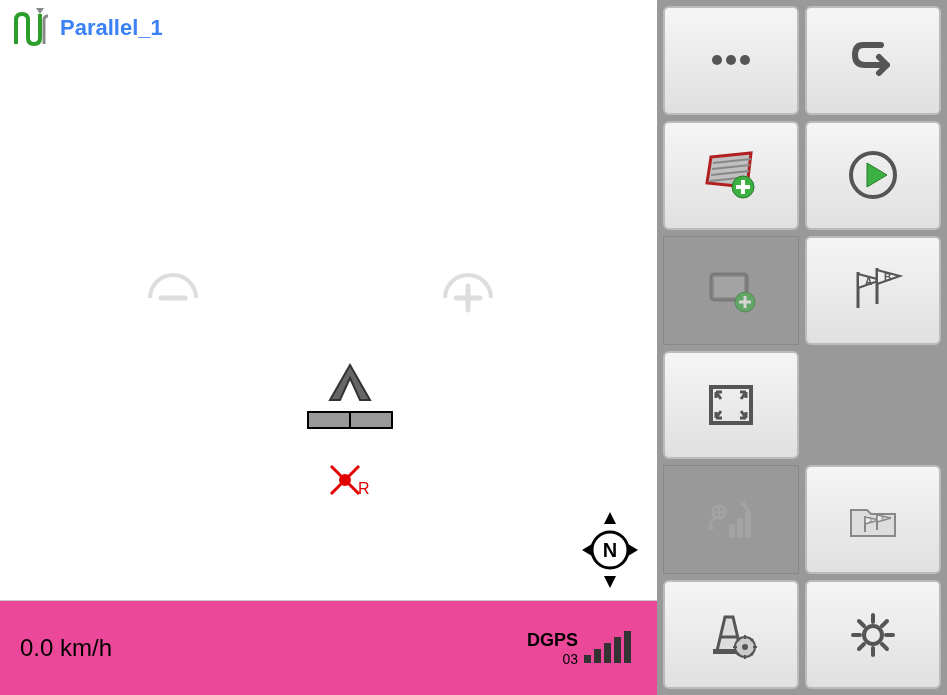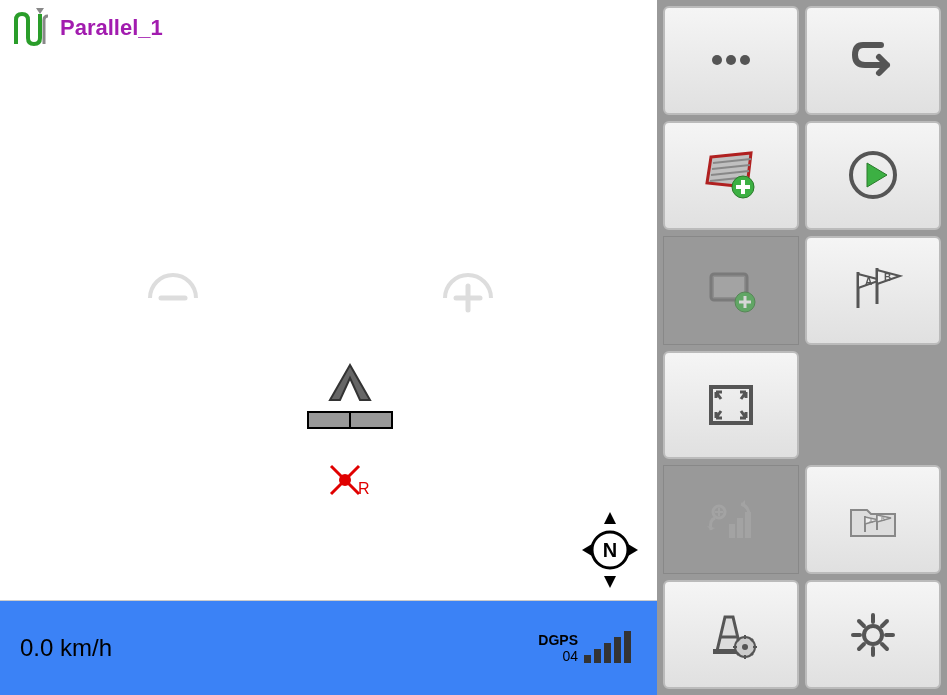--- a/index.html
+++ b/index.html
@@ -24,21 +24,21 @@
       display: flex;
       align-items: center;
       gap: 10px;
     }
     .track-icon {
       width: 40px; height: 40px;
     }
     .title {
       font-size: 22px;
       font-weight: bold;
-      color: #a21caf;
+      color: #3b82f6;
     }
     .zoom-btn {
       position: absolute;
       width: 56px; height: 56px;
       border-radius: 50%;
       display: flex;
       align-items: center;
       justify-content: center;
     }
     .zoom-out { left: 145px; top: 270px; }
@@ -63,21 +63,21 @@
     .compass {
       position: absolute;
       left: 580px; top: 510px;
       width: 60px; height: 80px;
     }
     .status-bar {
       position: absolute;
       left: 0; bottom: 0;
       width: 657px;
       height: 95px;
-      background: #3b82f6;
+      background: #ec4899;
       border-top: 1px solid #ccc;
       display: flex;
       align-items: center;
       padding: 0 20px;
     }
     .status-left {
       flex: 1;
       display: flex;
       flex-direction: column;
       gap: 8px;
@@ -89,21 +89,21 @@
     .status-right {
       display: flex;
       align-items: center;
       gap: 4px;
     }
     .dgps-block {
       display: flex;
       flex-direction: column;
       align-items: flex-end;
     }
-    .dgps-label { font-size: 14px; font-weight: bold; color: #000; }
+    .dgps-label { font-size: 18px; font-weight: bold; color: #000; }
     .dgps-num { font-size: 14px; color: #000; }
     .signal-bars svg { width: 55px; height: 38px; }
 
     .side-panel {
       position: absolute;
       right: 0; top: 0;
       width: 290px;
       height: 695px;
       background: #999;
       display: grid;
@@ -191,21 +191,21 @@
     </svg>
   </div>
 
   <div class="status-bar">
     <div class="status-left">
       <span class="speed">0.0 km/h</span>
     </div>
     <div class="status-right">
       <div class="dgps-block">
         <span class="dgps-label">DGPS</span>
-        <span class="dgps-num">04</span>
+        <span class="dgps-num">03</span>
       </div>
       <span class="signal-bars">
         <svg viewBox="0 0 55 38">
           <rect x="2" y="28" width="7" height="8" fill="#333"></rect>
           <rect x="12" y="22" width="7" height="14" fill="#333"></rect>
           <rect x="22" y="16" width="7" height="20" fill="#333"></rect>
           <rect x="32" y="10" width="7" height="26" fill="#333"></rect>
           <rect x="42" y="4" width="7" height="32" fill="#333"></rect>
         </svg>
       </span>

